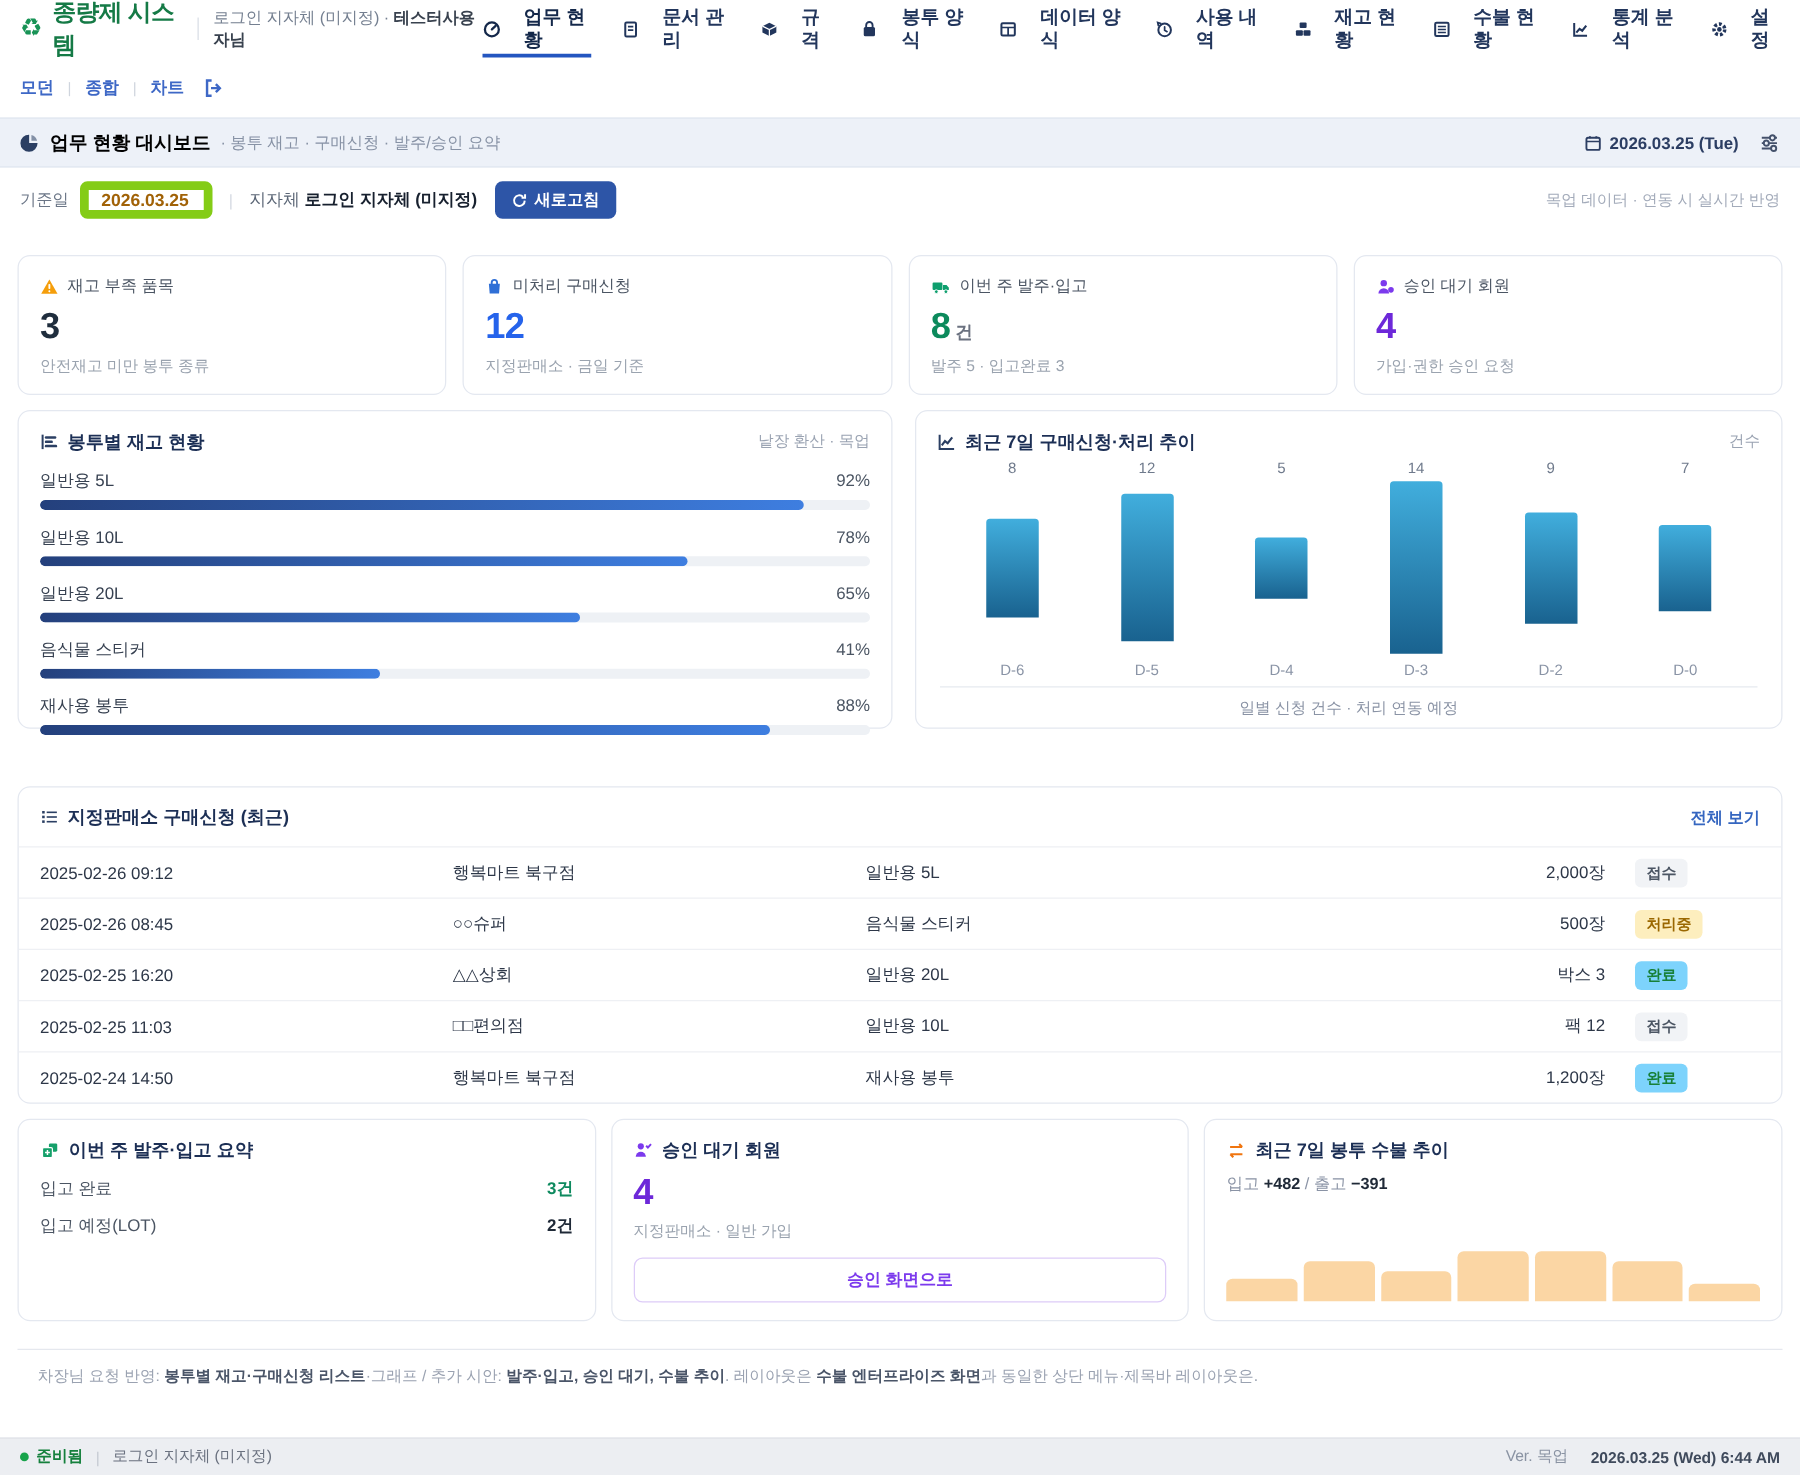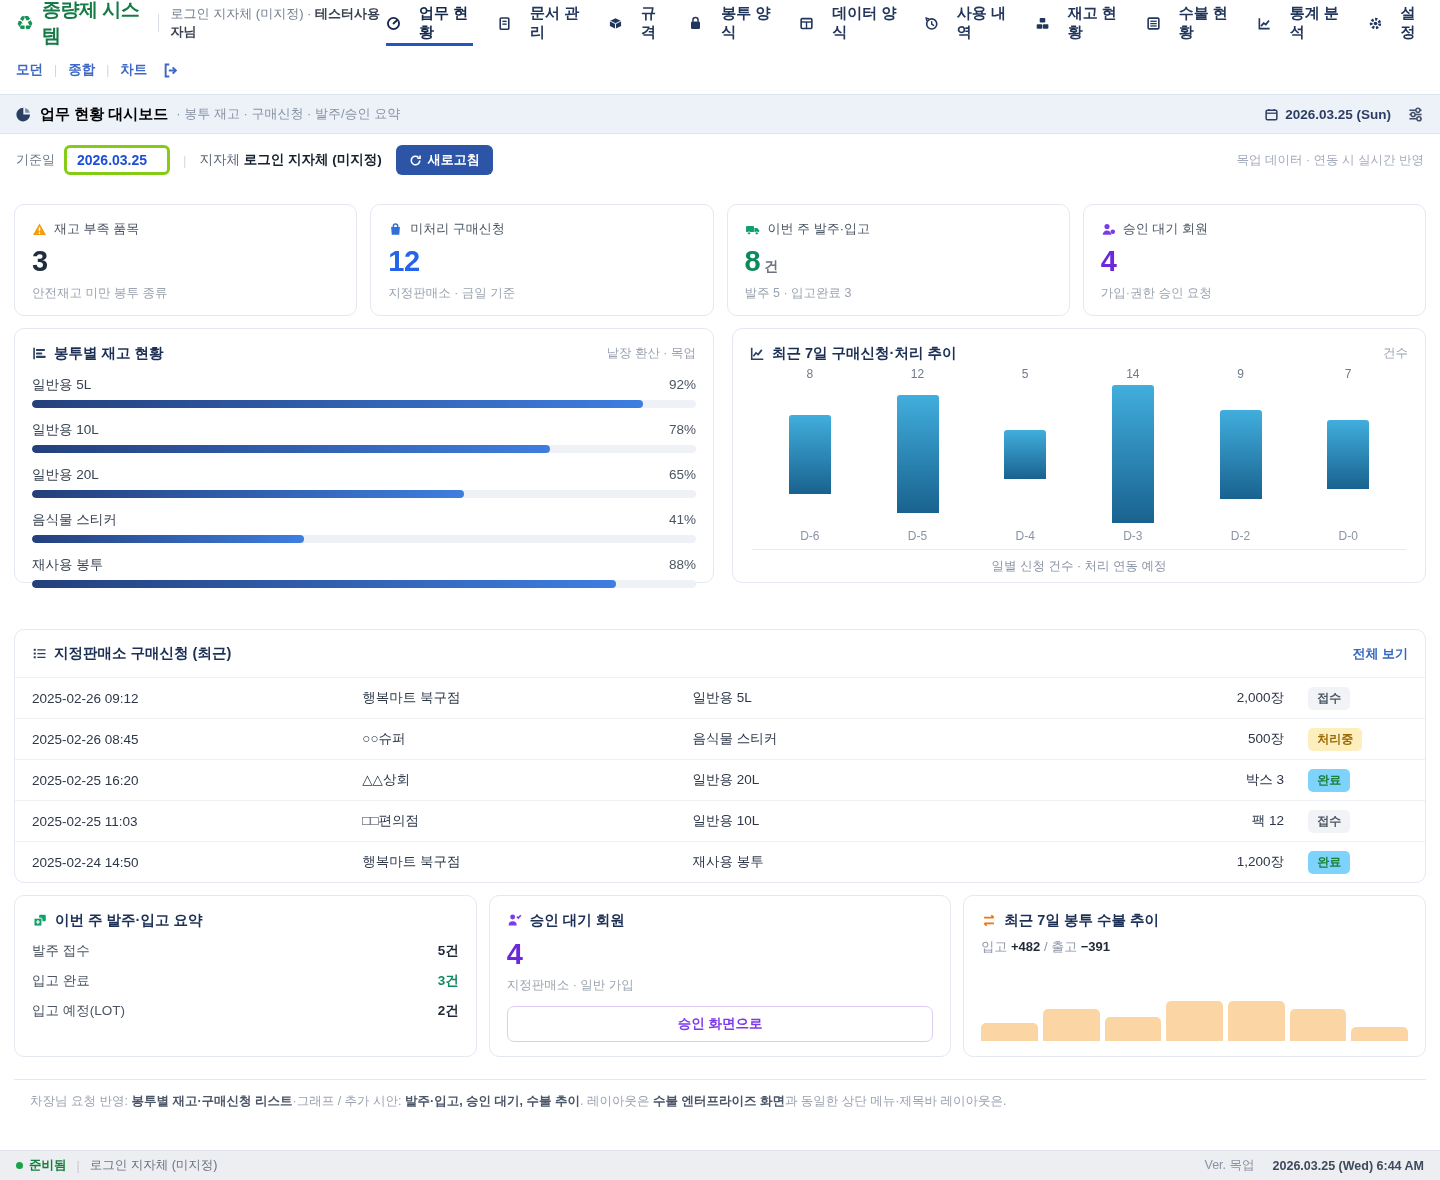--- a/index.html
+++ b/index.html
@@ -34,22 +34,22 @@
   .tb-icon { color:#2b3f63; display:flex; margin-right:8px; }
   .tb-title { font-size:15px; font-weight:800; color:#000000; }
   .tb-sub { font-size:13px; color:#8792a5; margin-left:8px; }
   .tb-right { margin-left:auto; display:flex; align-items:center; gap:16px; }
   .tb-date { display:flex; align-items:center; gap:6px; font-size:13.5px; font-weight:600; color:#2c3e63; cursor:pointer; }
   .tb-sliders { color:#44516b; display:flex; cursor:pointer; }
 
   
   .filterrow { height:52px; display:flex; align-items:center; padding:0 16px; }
   .f-label { font-size:13px; color:#6a7586; margin-right:9px; }
-  .f-input { width:106px; height:30px; border:3px solid #84cc16; border-radius:6px; padding:0 10px;
-             font-size:14px; font-weight:600; color:#1d4ed8; font-family:inherit; }
+  .f-input { width:106px; height:30px; border:7px solid #84cc16; border-radius:6px; padding:0 10px;
+             font-size:14px; font-weight:600; color:#a16207; font-family:inherit; }
   .f-sep { color:#d5dae2; margin:0 13px; font-size:13px; }
   .f-org { font-size:13.5px; color:#5b6676; }
   .f-org b { color:#17202e; }
   .refresh-btn { margin-left:14px; height:30px; background:#2d55a7; color:#fff; border:none; border-radius:6px;
                  padding:0 13px; font-size:13px; font-weight:700; display:flex; align-items:center; gap:6px;
                  cursor:pointer; font-family:inherit; }
   .f-note { margin-left:auto; font-size:12.5px; color:#a3abba; }
 
   
   .content { padding:0 14px; }
@@ -271,21 +271,21 @@
     <span class="tb-title">업무 현황 대시보드</span>
     <span class="tb-sub">· 봉투 재고 · 구매신청 · 발주/승인 요약</span>
     <div class="tb-right">
       <span class="tb-date">
         <svg width="15" height="15" viewBox="0 0 14 14">
             <rect x="2" y="3" width="10" height="9" rx="1.2" fill="none" stroke="currentColor" stroke-width="1.4"></rect>
             <line x1="2" y1="5.8" x2="12" y2="5.8" stroke="currentColor" stroke-width="1.2"></line>
             <line x1="4.6" y1="1.8" x2="4.6" y2="3.4" stroke="currentColor" stroke-width="1.4"></line>
             <line x1="9.4" y1="1.8" x2="9.4" y2="3.4" stroke="currentColor" stroke-width="1.4"></line>
           </svg>
-        <span>2026.03.25 (Sun)</span>
+        <span>2026.03.25 (Tue)</span>
       </span>
       <span class="tb-sliders">
           <svg width="17" height="17" viewBox="0 0 14 14">
             <line x1="2" y1="3.5" x2="12" y2="3.5" stroke="currentColor" stroke-width="1.3"></line>
             <line x1="2" y1="7" x2="12" y2="7" stroke="currentColor" stroke-width="1.3"></line>
             <line x1="2" y1="10.5" x2="12" y2="10.5" stroke="currentColor" stroke-width="1.3"></line>
             <circle cx="9" cy="3.5" r="1.7" fill="#edf1f8" stroke="currentColor" stroke-width="1.3"></circle>
             <circle cx="5" cy="7" r="1.7" fill="#edf1f8" stroke="currentColor" stroke-width="1.3"></circle>
             <circle cx="9.8" cy="10.5" r="1.7" fill="#edf1f8" stroke="currentColor" stroke-width="1.3"></circle>
           </svg>
@@ -528,24 +528,20 @@
         <div class="panel-head">
           <svg width="16" height="15" viewBox="0 0 14 14">
               <rect x="6.2" y="1.6" width="6.2" height="6.2" rx="1" fill="#15a06a"></rect>
               <rect x="1.4" y="4.8" width="7.4" height="7.4" rx="1" fill="#15a06a" stroke="#fff" stroke-width="0.9"></rect>
               <path d="M5.1 6.6 V10.2 M3.3 8.4 H6.9" stroke="#fff" stroke-width="1.1"></path>
             </svg>
           <span class="panel-title">이번 주 발주·입고 요약</span>
         </div>
         <div>
             <div class="sum-row">
-              <span class="sum-label">발주 접수</span>
-              <span class="sum-val">5건</span>
-            </div>
-            <div class="sum-row">
               <span class="sum-label">입고 완료</span>
               <span class="sum-val accent">3건</span>
             </div>
             <div class="sum-row">
               <span class="sum-label">입고 예정(LOT)</span>
               <span class="sum-val">2건</span>
             </div>
           </div>
       </div>
 

